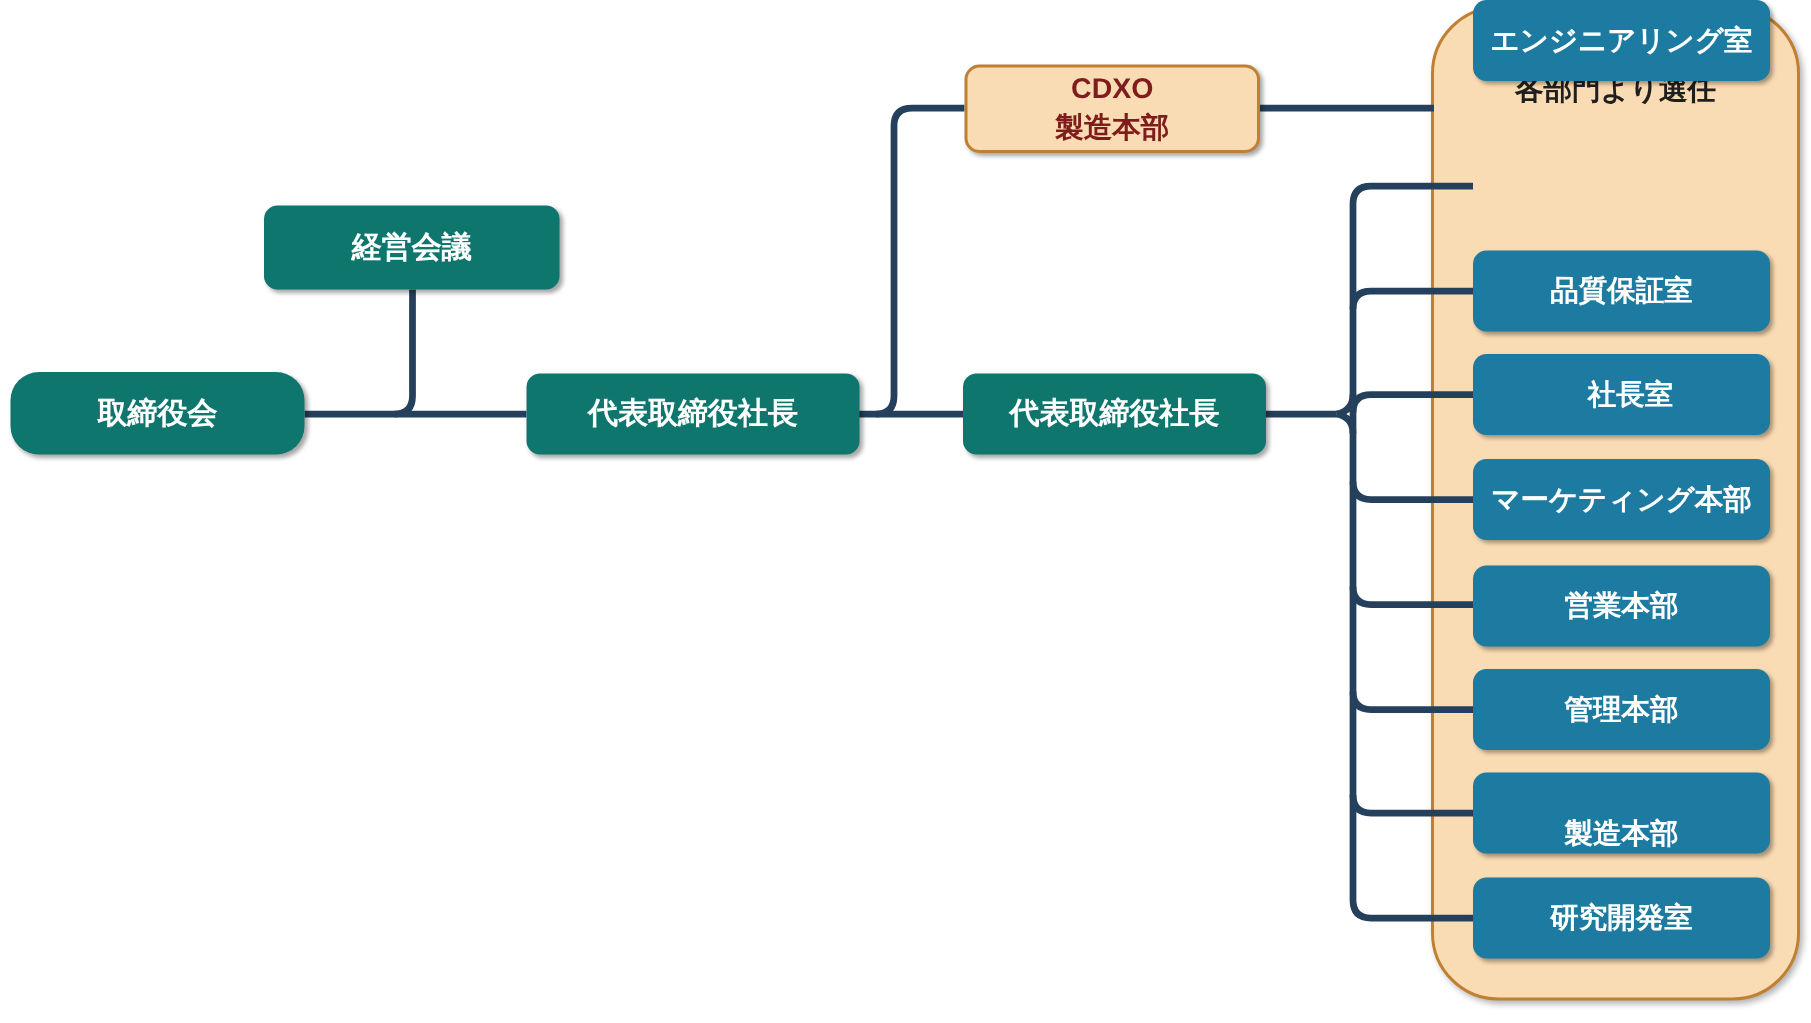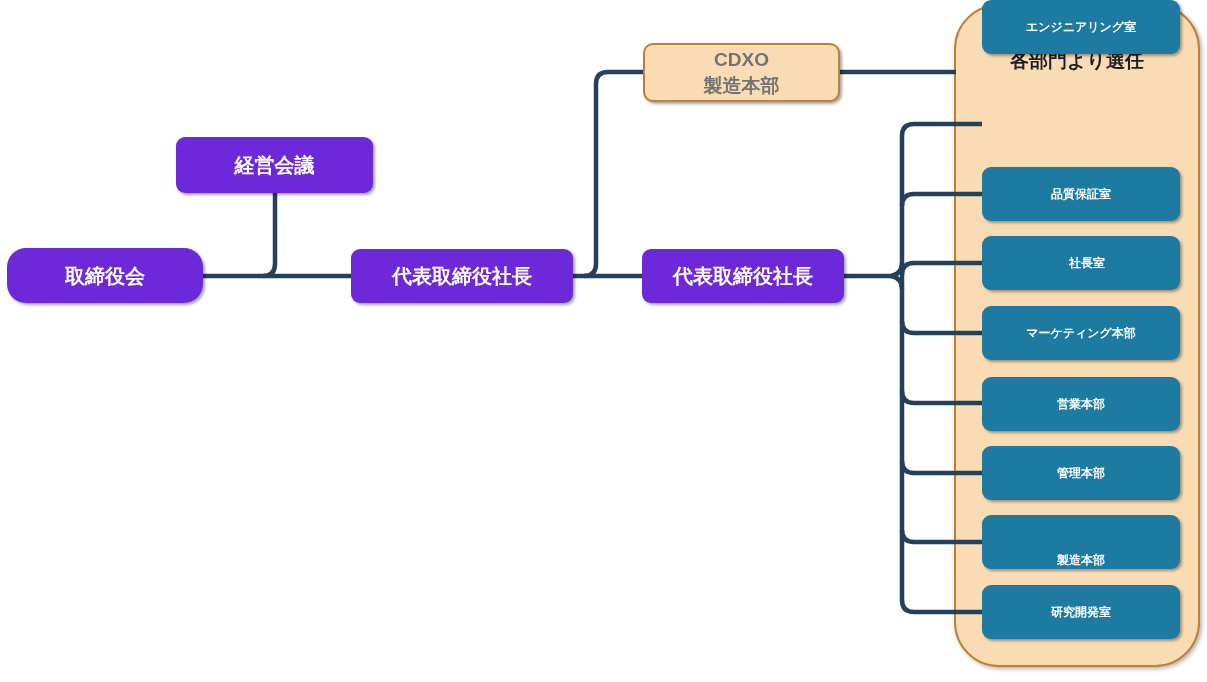--- a/index.html
+++ b/index.html
@@ -16,37 +16,37 @@
   }
   .connector-svg {
     position: absolute;
     inset: 0;
     z-index: 2;
   }
   
   .node {
     position: absolute;
     z-index: 3;
-    background: #6d28d9;
+    background: #0f766e;
     border-radius: 9px;
     color: #ffffff;
     font-weight: bold;
     font-size: 20px;
     display: flex;
     align-items: center;
     justify-content: center;
     text-align: center;
     box-shadow: 2px 2px 3px rgba(0,0,0,0.35);
     line-height: 1.2;
   }
   
   .node.accent {
     background: #FADCB4;
     border: 2px solid #C08033;
-    color: #737373;
+    color: #7f1d1d;
     font-size: 19px;
     line-height: 26px;
     flex-direction: column;
     border-radius: 10px;
   }
   
   .panel-bg {
     position: absolute;
     z-index: 1;
     left: 954px;
@@ -76,21 +76,21 @@
   }
   .dept {
     position: absolute;
     left: 982px;
     width: 198px;
     height: 54px;
     background: #1D7AA0;
     border-radius: 9px;
     color: #ffffff;
     font-weight: bold;
-    font-size: 12px;
+    font-size: 19px;
     display: flex;
     align-items: center;
     justify-content: center;
     text-align: center;
     box-shadow: 2px 2px 3px rgba(0,0,0,0.35);
   }
   .dept:nth-child(1) { top: 97px; }
   .dept:nth-child(2) { top: 167px; }
   .dept:nth-child(3) { top: 236px; padding-left: 12px; }
   .dept:nth-child(4) { top: 306px; }

